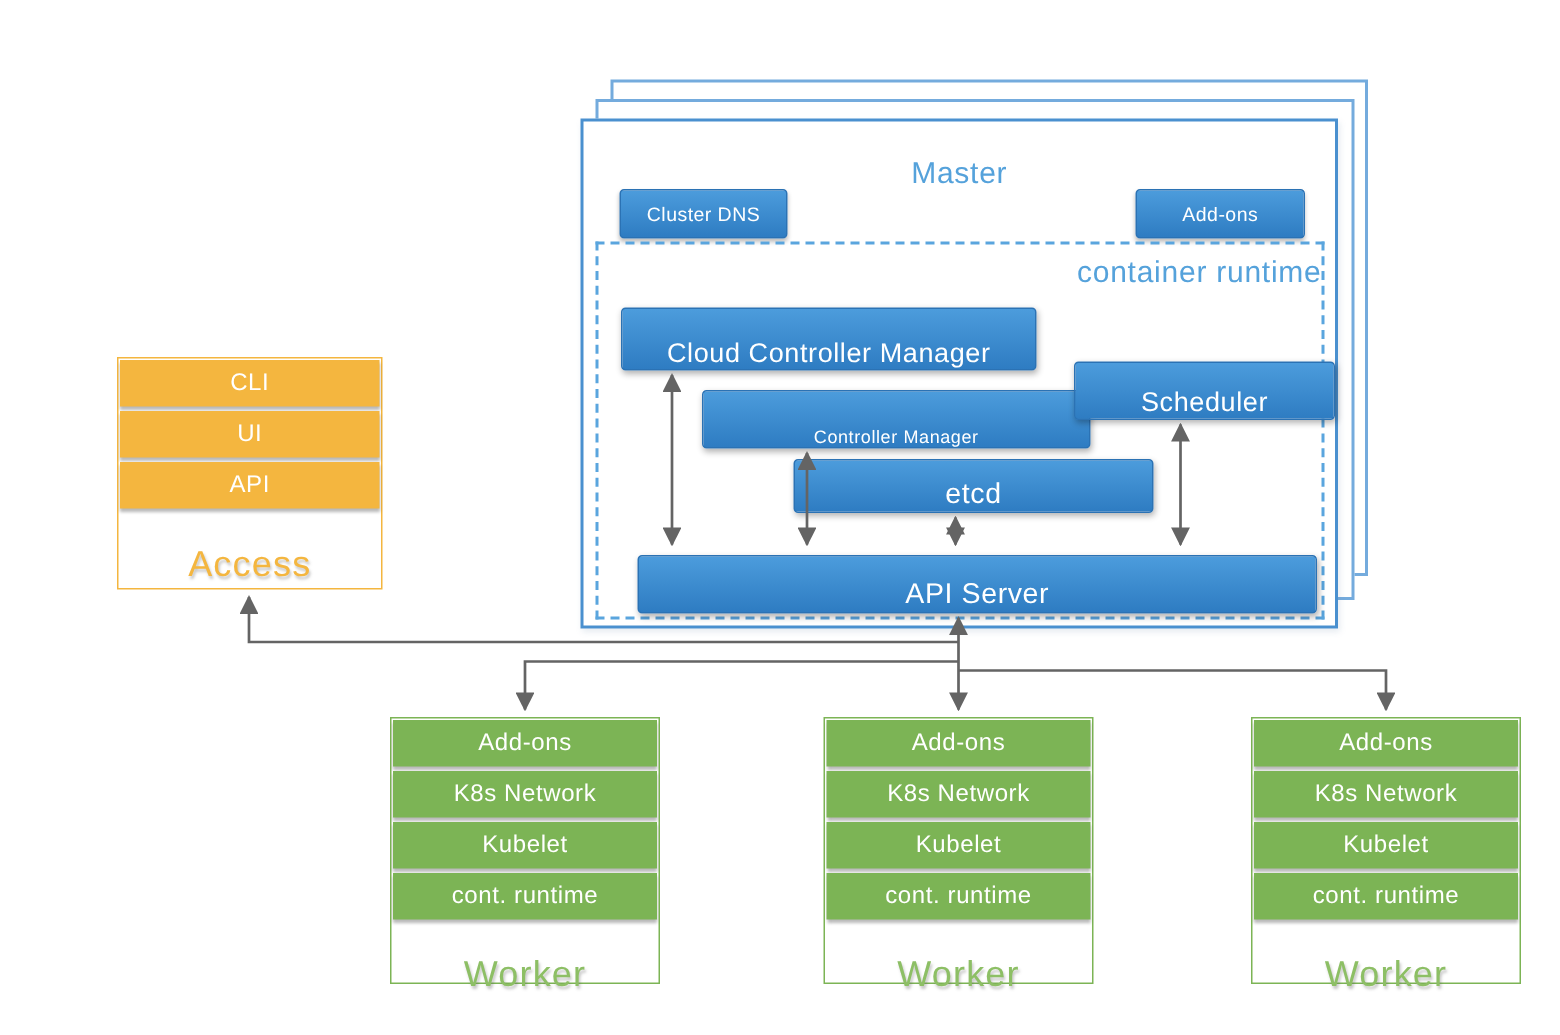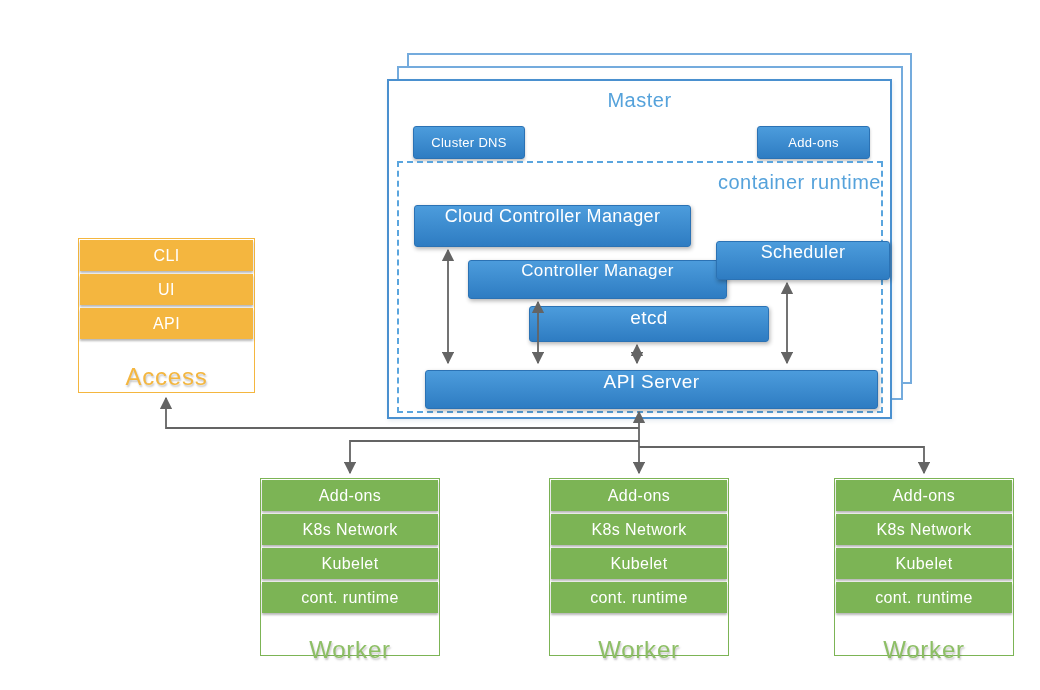--- a/index.html
+++ b/index.html
@@ -8,21 +8,21 @@
     font-family:"Liberation Sans","DejaVu Sans",sans-serif;
   }
   
   .page{position:absolute;background:#fff;border:2px solid var(--blue-frame-light);}
   .master-box{
     position:absolute;left:387px;top:79px;width:501px;height:336px;
     background:#fff;border:2px solid var(--blue-frame);
     box-shadow:1px 2px 4px rgba(120,150,180,.18);
   }
   .master-title{
-    position:absolute;left:0;top:8px;width:100%;text-align:center;
+    position:absolute;left:0;top:24px;width:100%;text-align:center;
     color:var(--blue-title);font-size:20px;letter-spacing:.5px;
   }
   .blue-btn{
     position:absolute;height:33px;border-radius:3px;
     background:linear-gradient(180deg,var(--blue-fill-top) 0%,var(--blue-fill-bottom) 100%);
     border:1px solid var(--blue-border);
     color:#fff;font-size:13px;letter-spacing:.3px;
     display:flex;align-items:center;justify-content:center;
     box-shadow:0 2px 3px rgba(0,0,0,.25);box-sizing:border-box;
   }
@@ -33,25 +33,25 @@
     border:2px dashed var(--blue-dash);box-sizing:border-box;
   }
   .runtime-title{
     position:absolute;left:0;top:8px;width:100%;text-align:right;
     color:var(--blue-title);font-size:20px;letter-spacing:.5px;
   }
   .blue-box{
     position:absolute;border-radius:3px;box-sizing:border-box;
     background:linear-gradient(180deg,var(--blue-fill-top) 0%,var(--blue-fill-bottom) 100%);
     border:1px solid var(--blue-border);
-    color:#fff;display:flex;align-items:flex-start;justify-content:center;
+    color:#fff;display:flex;align-items:flex-end;justify-content:center;
     box-shadow:1px 2px 4px rgba(0,0,0,.3);letter-spacing:.4px;
   }
   .ccm{left:15px;top:42px;width:277px;height:42px;font-size:18px;}
-  .cm{left:69px;top:97px;width:259px;height:39px;font-size:17px;}
+  .cm{left:69px;top:97px;width:259px;height:39px;font-size:12px;}
   .etcd{left:130px;top:143px;width:240px;height:36px;font-size:19px;}
   .sched{left:317px;top:78px;width:174px;height:39px;font-size:18px;}
   .apiserver{left:15px;top:207px;width:453px;height:39px;font-size:19px;margin-left:11px;}
   
   .stack{
     position:absolute;box-sizing:border-box;background:#fff;
     display:flex;flex-direction:column;padding:1px;
   }
   .access-stack{left:78px;top:238px;width:177px;height:155px;border:1px solid var(--orange);}
   .bar{

